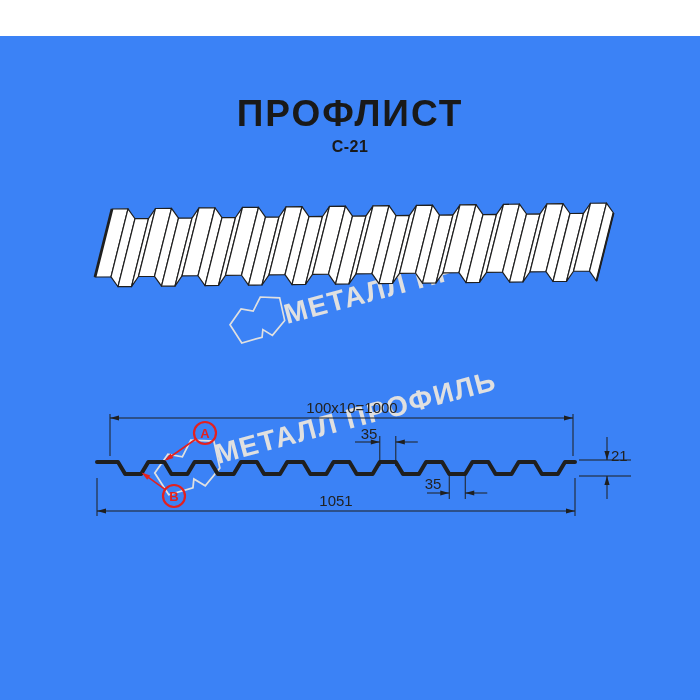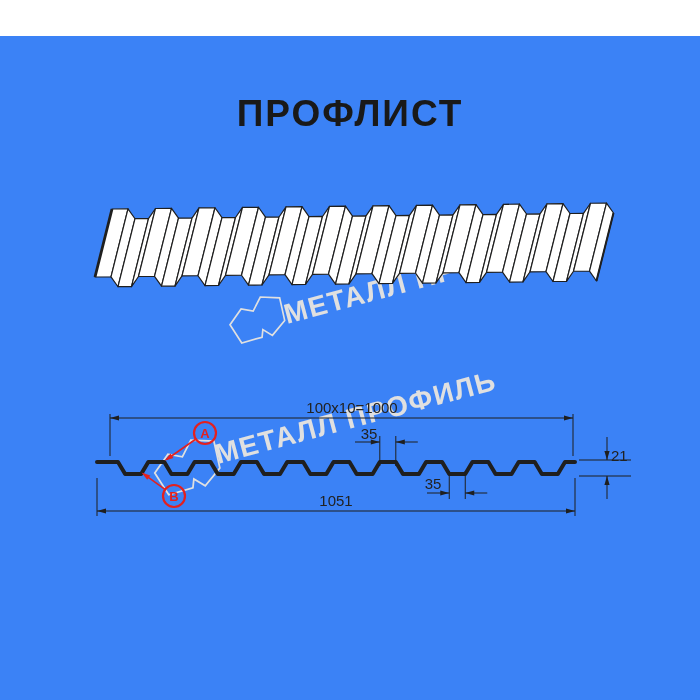--- a/index.html
+++ b/index.html
@@ -13,20 +13,21 @@
   .dimtxt{font-size:15px;fill:#222222;font-family:"Liberation Sans",sans-serif;}
   .wmtxt{font-size:28px;font-weight:700;letter-spacing:1.5px;fill:#e0e0e0;font-family:"Liberation Sans",sans-serif;}
   .redletter{font-size:13px;font-weight:700;font-family:"Liberation Sans",sans-serif;}
 </style>
 </head>
 <body>
 
 <div class="stage">
 
   <div class="abs title">ПРОФЛИСТ</div>
+  <div class="abs subtitle">С-21</div>
 
   <svg width="700" height="700" viewBox="0 0 700 700">
 
     <g>
       <g transform="translate(226,266) rotate(-10) scale(1.05)">
         <path d="M0,22 L13,9 L24,13 L33,1 L51,5 L52,27 L38,39 L30,32 L28,39 L8,41 Z" fill="none" stroke="#e0e0e0" stroke-width="1.6"></path>
       </g>
       <text class="wmtxt" transform="translate(287,288) rotate(-15)">МЕТАЛЛ ПРОФИЛЬ</text>
     </g>
 

